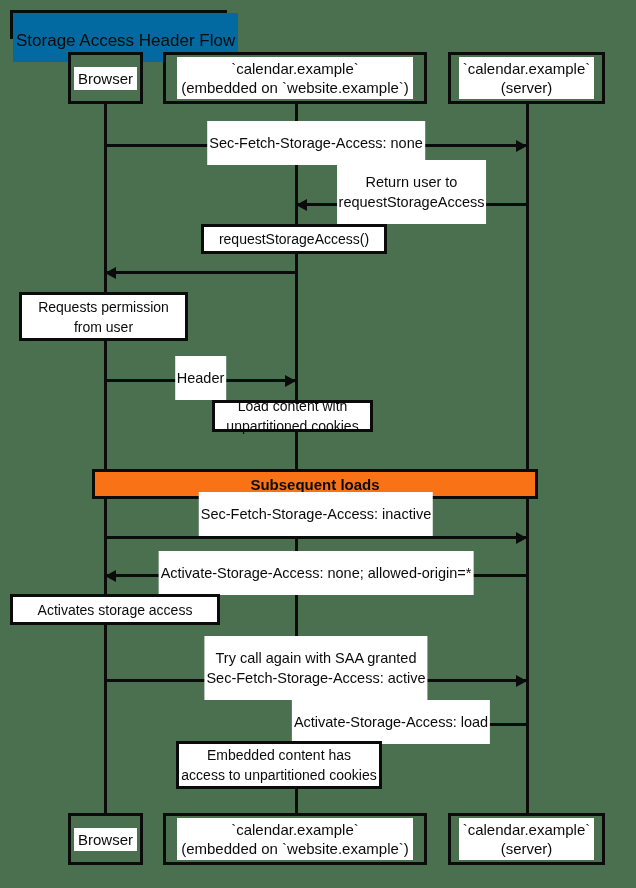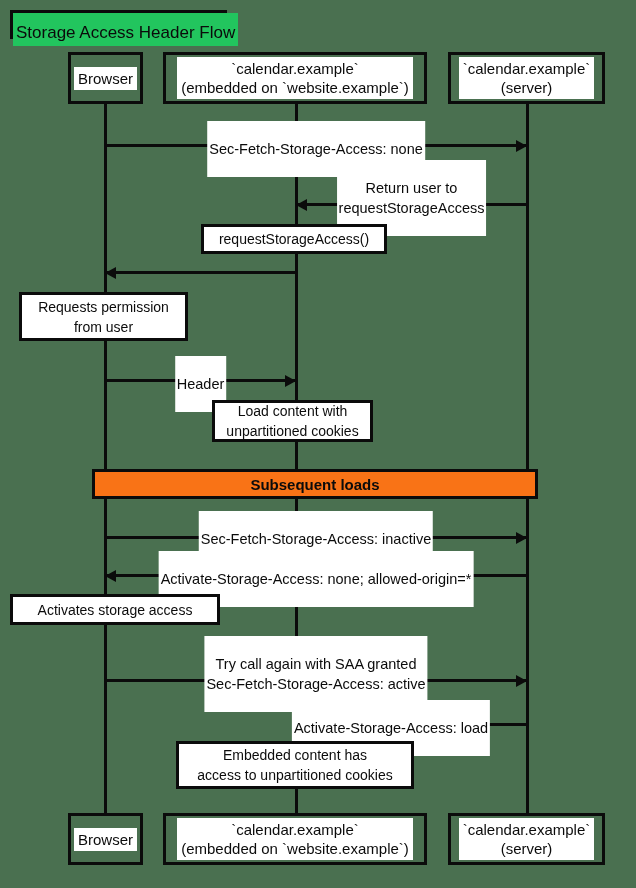--- a/index.html
+++ b/index.html
@@ -21,24 +21,24 @@
     width: 217px; height: 29px;
     border: 3px solid #0b0b0b;
     background: #4a7050;
     box-sizing: border-box;
   }
   .title-text {
     position: absolute;
     left: 13px; top: 13px;
     height: 17px;
     line-height: 23px;
-    background: #22c55e;
+    background: #0369a1;
     color: #0b0b0b;
     font-size: 17px;
-    padding: 8px 3px;
+    padding: 16px 3px;
     white-space: nowrap;
   }
   .actor-box {
     position: absolute;
     border: 3px solid #0b0b0b;
     background: #4a7050;
     box-sizing: border-box;
     display: flex;
     align-items: center;
     justify-content: center;
@@ -71,21 +71,21 @@
   .arrow-right { border-left: 11px solid #0b0b0b; }
   .arrow-left  { border-right: 11px solid #0b0b0b; }
   .msg-label {
     position: absolute;
     background: #ffffff;
     color: #0b0b0b;
     font-size: 14.5px;
     line-height: 20px;
     text-align: center;
     white-space: pre-line;
-    padding: 18px 2px;
+    padding: 12px 2px;
     transform: translateX(-50%);
   }
   .note-box {
     position: absolute;
     border: 3px solid #0b0b0b;
     background: #ffffff;
     box-sizing: border-box;
     display: flex;
     align-items: center;
     justify-content: center;
@@ -132,40 +132,40 @@
       <div class="arrow-left" style="top: 198.5px; left: 296px;"></div>
       <div class="msg-label" style="left: 411.5px; top: 160px;">Return user to
 requestStorageAccess</div>
       <div class="msg-line" style="left: 105px; top: 271px; width: 191px;"></div>
       <div class="arrow-left" style="top: 266.5px; left: 105px;"></div>
       <div class="msg-line" style="left: 105px; top: 379px; width: 191px;"></div>
       <div class="arrow-right" style="top: 374.5px; left: 285px;"></div>
       <div class="msg-label" style="left: 200.5px; top: 356px;">Header</div>
       <div class="msg-line" style="left: 105px; top: 536px; width: 422px;"></div>
       <div class="arrow-right" style="top: 531.5px; left: 516px;"></div>
-      <div class="msg-label" style="left: 316px; top: 511px;">Sec-Fetch-Storage-Access: inactive</div>
+      <div class="msg-label" style="left: 316px; top: 492px;">Sec-Fetch-Storage-Access: inactive</div>
       <div class="msg-line" style="left: 105px; top: 574px; width: 422px;"></div>
       <div class="arrow-left" style="top: 569.5px; left: 105px;"></div>
       <div class="msg-label" style="left: 316px; top: 551px;">Activate-Storage-Access: none; allowed-origin=*</div>
       <div class="msg-line" style="left: 105px; top: 679px; width: 422px;"></div>
       <div class="arrow-right" style="top: 674.5px; left: 516px;"></div>
       <div class="msg-label" style="left: 316px; top: 636px;">Try call again with SAA granted
 Sec-Fetch-Storage-Access: active</div>
       <div class="msg-line" style="left: 296px; top: 723px; width: 231px;"></div>
       <div class="arrow-left" style="top: 718.5px; left: 296px;"></div>
       <div class="msg-label" style="left: 391px; top: 700px;">Activate-Storage-Access: load</div>
     </div>
   <div id="notes-layer">
       <div class="note-box" style="left: 201px; top: 224px; width: 186px; height: 30px;">requestStorageAccess()</div>
       <div class="note-box" style="left: 19px; top: 292px; width: 169px; height: 49px;">Requests permission
 from user</div>
-      <div class="note-box" style="left: 212px; top: 400px; width: 161px; height: 42px;">Load content with
+      <div class="note-box" style="left: 212px; top: 400px; width: 161px; height: 32px;">Load content with
 unpartitioned cookies</div>
       <div class="note-box" style="left: 10px; top: 594px; width: 210px; height: 31px;">Activates storage access</div>
-      <div class="note-box" style="left: 176px; top: 741px; width: 238px; height: 48px;">Embedded content has
+      <div class="note-box" style="left: 176px; top: 741px; width: 206px; height: 48px;">Embedded content has
 access to unpartitioned cookies</div>
     </div>
   <div id="actors-layer">
       <div class="actor-box" style="left: 68px; top: 52px; width: 75px; height: 52px;">
         <div class="actor-label">Browser</div>
       </div>
       <div class="actor-box" style="left: 163px; top: 52px; width: 264px; height: 52px;">
         <div class="actor-label">`calendar.example`
 (embedded on `website.example`)</div>
       </div>

